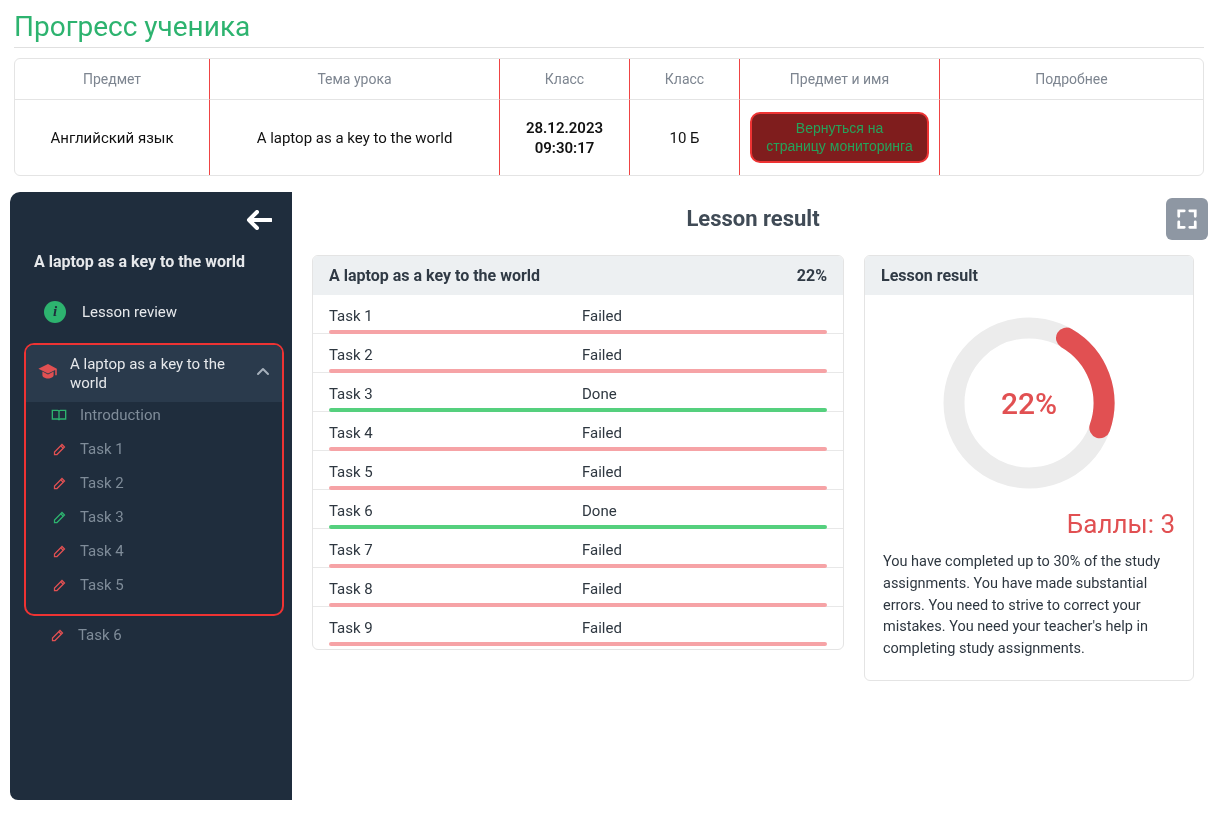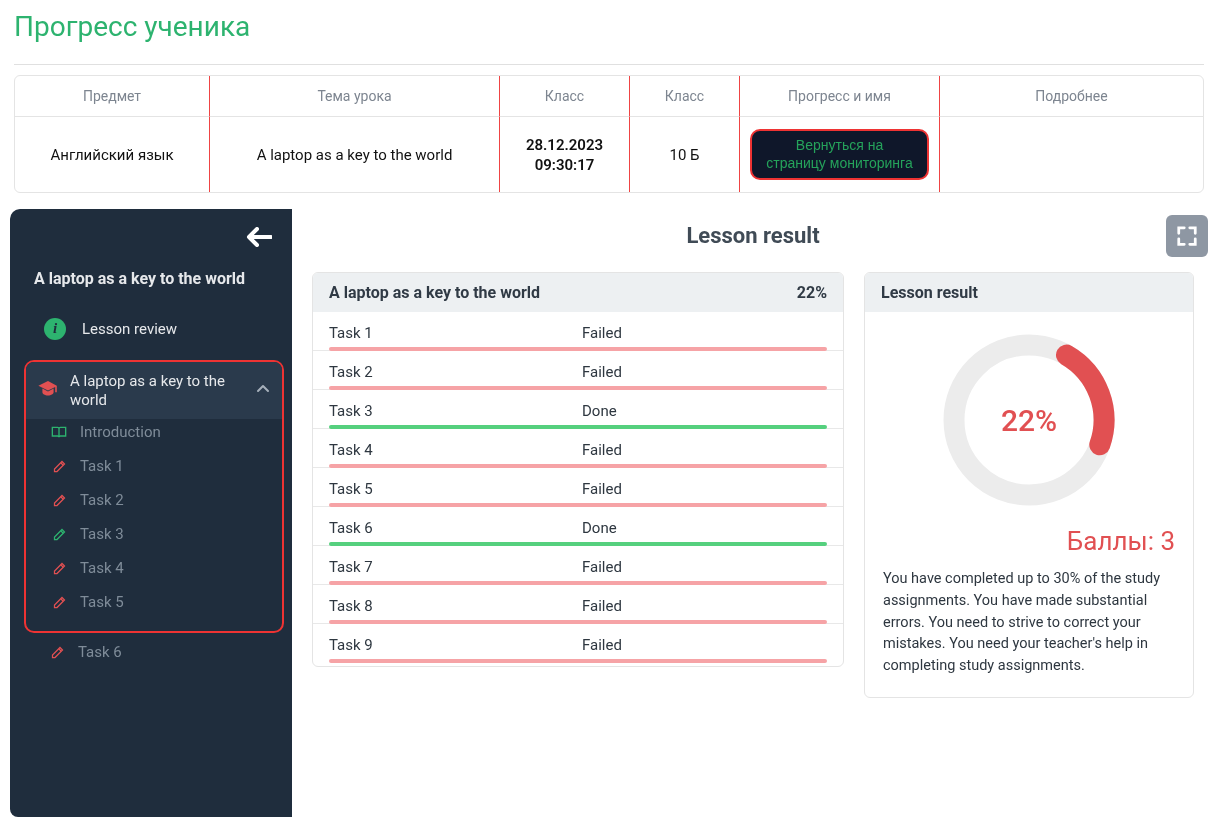--- a/index.html
+++ b/index.html
@@ -10,21 +10,21 @@
     width: 1218px;
   }
 
   
   .page-title {
     color: #2db36f;
     font-size: 28px;
     font-weight: 400;
     margin: 10px 14px 0;
     border-bottom: 1px solid #e0e0e0;
-    padding-bottom: 21px;
+    padding-bottom: 4px;
   }
 
   
   .info-table {
     margin: 10px 14px 0;
     border: 1px solid #e4e4e4;
     border-radius: 6px;
     display: grid;
     grid-template-columns: 195px 290px 130px 110px 200px 1fr;
   }
@@ -44,21 +44,21 @@
   .info-table .cell.val { font-size: 15px; color: #111; border-bottom: none; }
   .info-table .cell.val.bold { font-weight: 600; }
   .return-btn {
     border: 2px solid #e33;
     border-radius: 10px;
     padding: 6px 14px;
     color: #25a35b;
     font-size: 14px;
     line-height: 1.25;
     cursor: pointer;
-    background: #0f172a;
+    background: #7f1d1d;
   }
 
   
   .workspace {
     margin: 16px 10px 0;
     display: flex;
     gap: 6px;
     align-items: flex-start;
     height: 608px;
     overflow: hidden;
@@ -227,21 +227,21 @@
 </head>
 <body>
 
 <h1 class="page-title">Прогресс ученика</h1>
 
 <div class="info-table">
   <div class="cell head">Предмет</div>
   <div class="cell head">Тема урока</div>
   <div class="cell head">Класс</div>
   <div class="cell head">Класс</div>
-  <div class="cell head">Прогресс и имя</div>
+  <div class="cell head">Предмет и имя</div>
   <div class="cell head">Подробнее</div>
 
   <div class="cell val">Английский язык</div>
   <div class="cell val">A laptop as a key to the world</div>
   <div class="cell val bold">
     <span>28.12.2023</span>
     <span>09:30:17</span>
   </div>
   <div class="cell val">10 Б</div>
   <div class="cell val">

